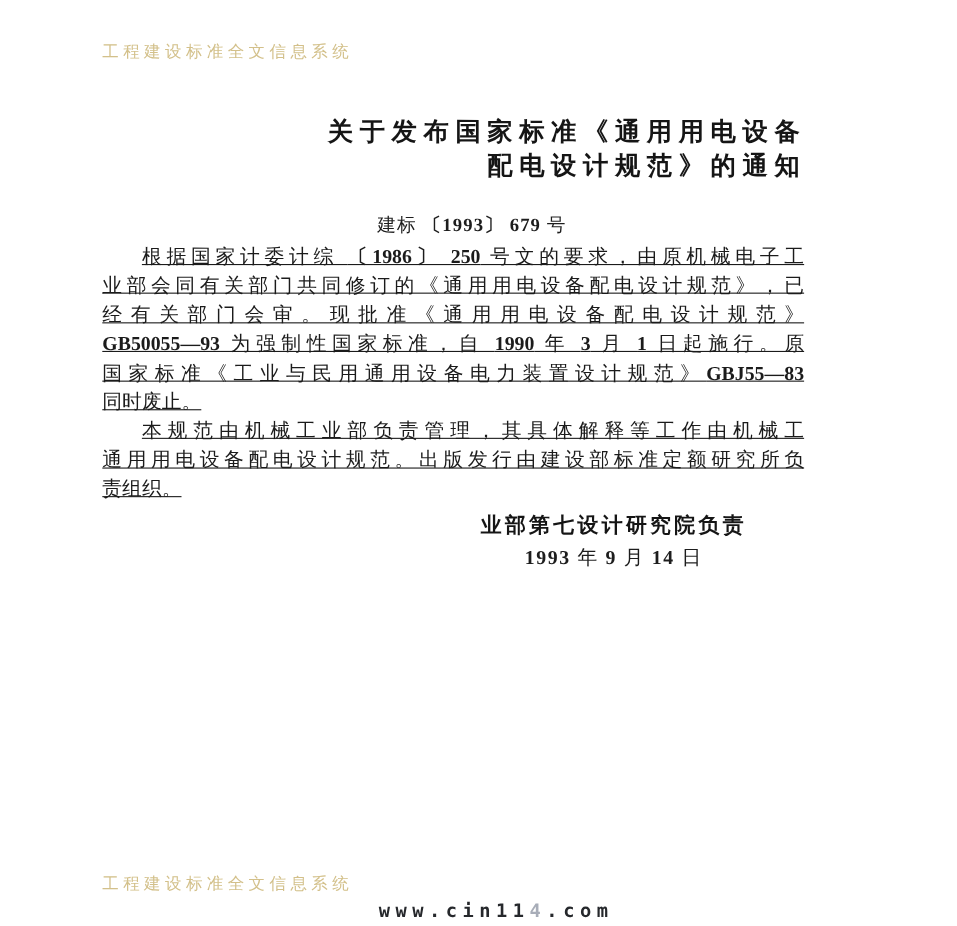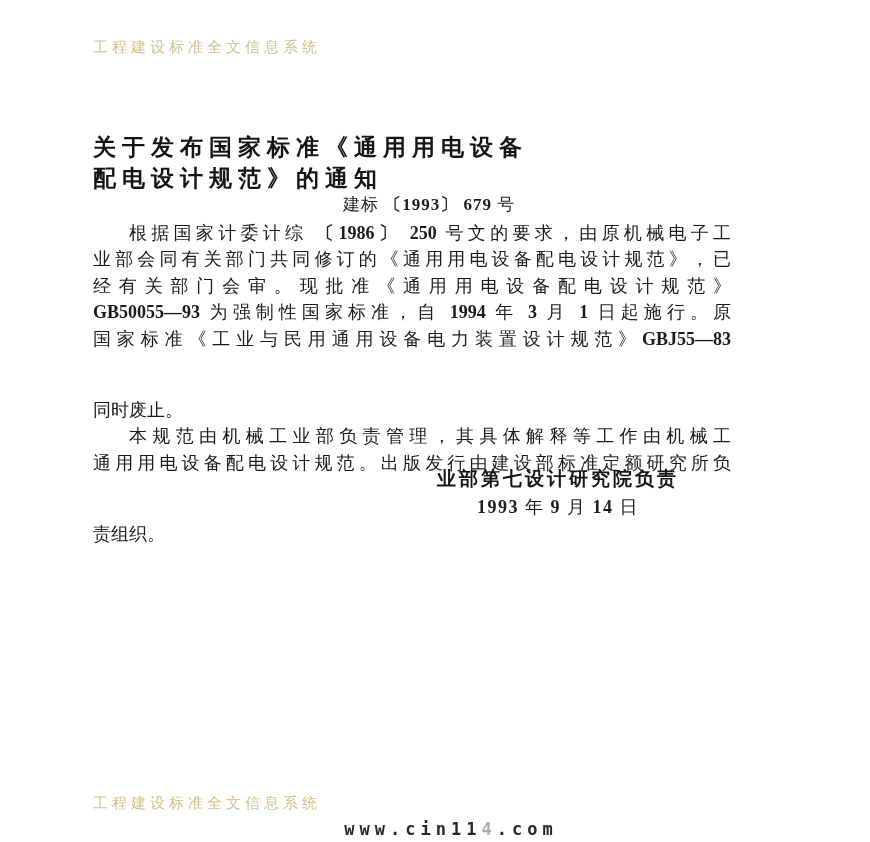--- a/index.html
+++ b/index.html
@@ -22,27 +22,26 @@
     font-weight: 400;
     white-space: nowrap;
   }
   .wm-top { top: 38px; }
   .wm-bottom { top: 794px; }
   .title {
     position: absolute;
     left: 93px;
     top: 104px;
     width: 640px;
-    text-align: left;
+    text-align: right;
     font-size: 23px;
     font-weight: 700;
     line-height: 31px;
     letter-spacing: 6px;
     color: #151515;
-    margin-top: 28px;
   }
   .doc-number {
     position: absolute;
     left: 109px;
     top: 193px;
     width: 640px;
     text-align: center;
     font-size: 17px;
     letter-spacing: 1px;
     white-space: nowrap;
@@ -52,22 +51,23 @@
     left: 93px;
     top: 220px;
     width: 638px;
     font-size: 18px;
     line-height: 26.4px;
     color: #1b1b1b;
   }
   .body-text .line {
     text-align: justify;
     text-align-last: justify;
+    text-decoration: underline;
   }
-  .body-text .line.last { text-align-last: left; margin-top: 45px; }
+  .body-text .line.last { text-align-last: left; }
   .body-text .line.first { text-indent: 2em; }
   .seg-bold { font-weight: 700; }
   .signature {
     position: absolute;
     top: 465px;
     right: 183px;
     text-align: center;
     white-space: nowrap;
   }
   .sig-org {
@@ -109,21 +109,21 @@
     <div>关于发布国家标准《通用用电设备</div>
     <div>配电设计规范》的通知</div>
   </div>
 
   <div class="doc-number"><span>建标 </span><span class="seg-bold">〔1993〕 679</span><span> 号</span></div>
 
   <div class="body-text">
       <div class="line first"><span>根据国家计委计综 </span><span class="seg-bold">〔1986〕 250</span><span> 号文的要求，由原机械电子工</span></div>
       <div class="line"><span>业部会同有关部门共同修订的《通用用电设备配电设计规范》，已</span></div>
       <div class="line"><span>经有关部门会审。现批准《通用用电设备配电设计规范》</span></div>
-      <div class="line"><span class="seg-bold">GB50055—93</span><span> 为强制性国家标准，自 </span><span class="seg-bold">1994</span><span> 年 </span><span class="seg-bold">3</span><span> 月 </span><span class="seg-bold">1</span><span> 日起施行。原</span></div>
+      <div class="line"><span class="seg-bold">GB50055—93</span><span> 为强制性国家标准，自 </span><span class="seg-bold">1990</span><span> 年 </span><span class="seg-bold">3</span><span> 月 </span><span class="seg-bold">1</span><span> 日起施行。原</span></div>
       <div class="line"><span>国家标准《工业与民用通用设备电力装置设计规范》</span><span class="seg-bold">GBJ55—83</span></div>
       <div class="line last"><span>同时废止。</span></div>
       <div class="line first"><span>本规范由机械工业部负责管理，其具体解释等工作由机械工</span></div>
       <div class="line"><span>通用用电设备配电设计规范。出版发行由建设部标准定额研究所负</span></div>
       <div class="line last"><span>责组织。</span></div>
     </div>
 
   <div class="signature">
     <div class="sig-org">业部第七设计研究院负责</div>
     <div class="sig-date"><span class="seg-bold">1993</span><span> 年 </span><span class="seg-bold">9</span><span> 月 </span><span class="seg-bold">14</span><span> 日</span></div>

